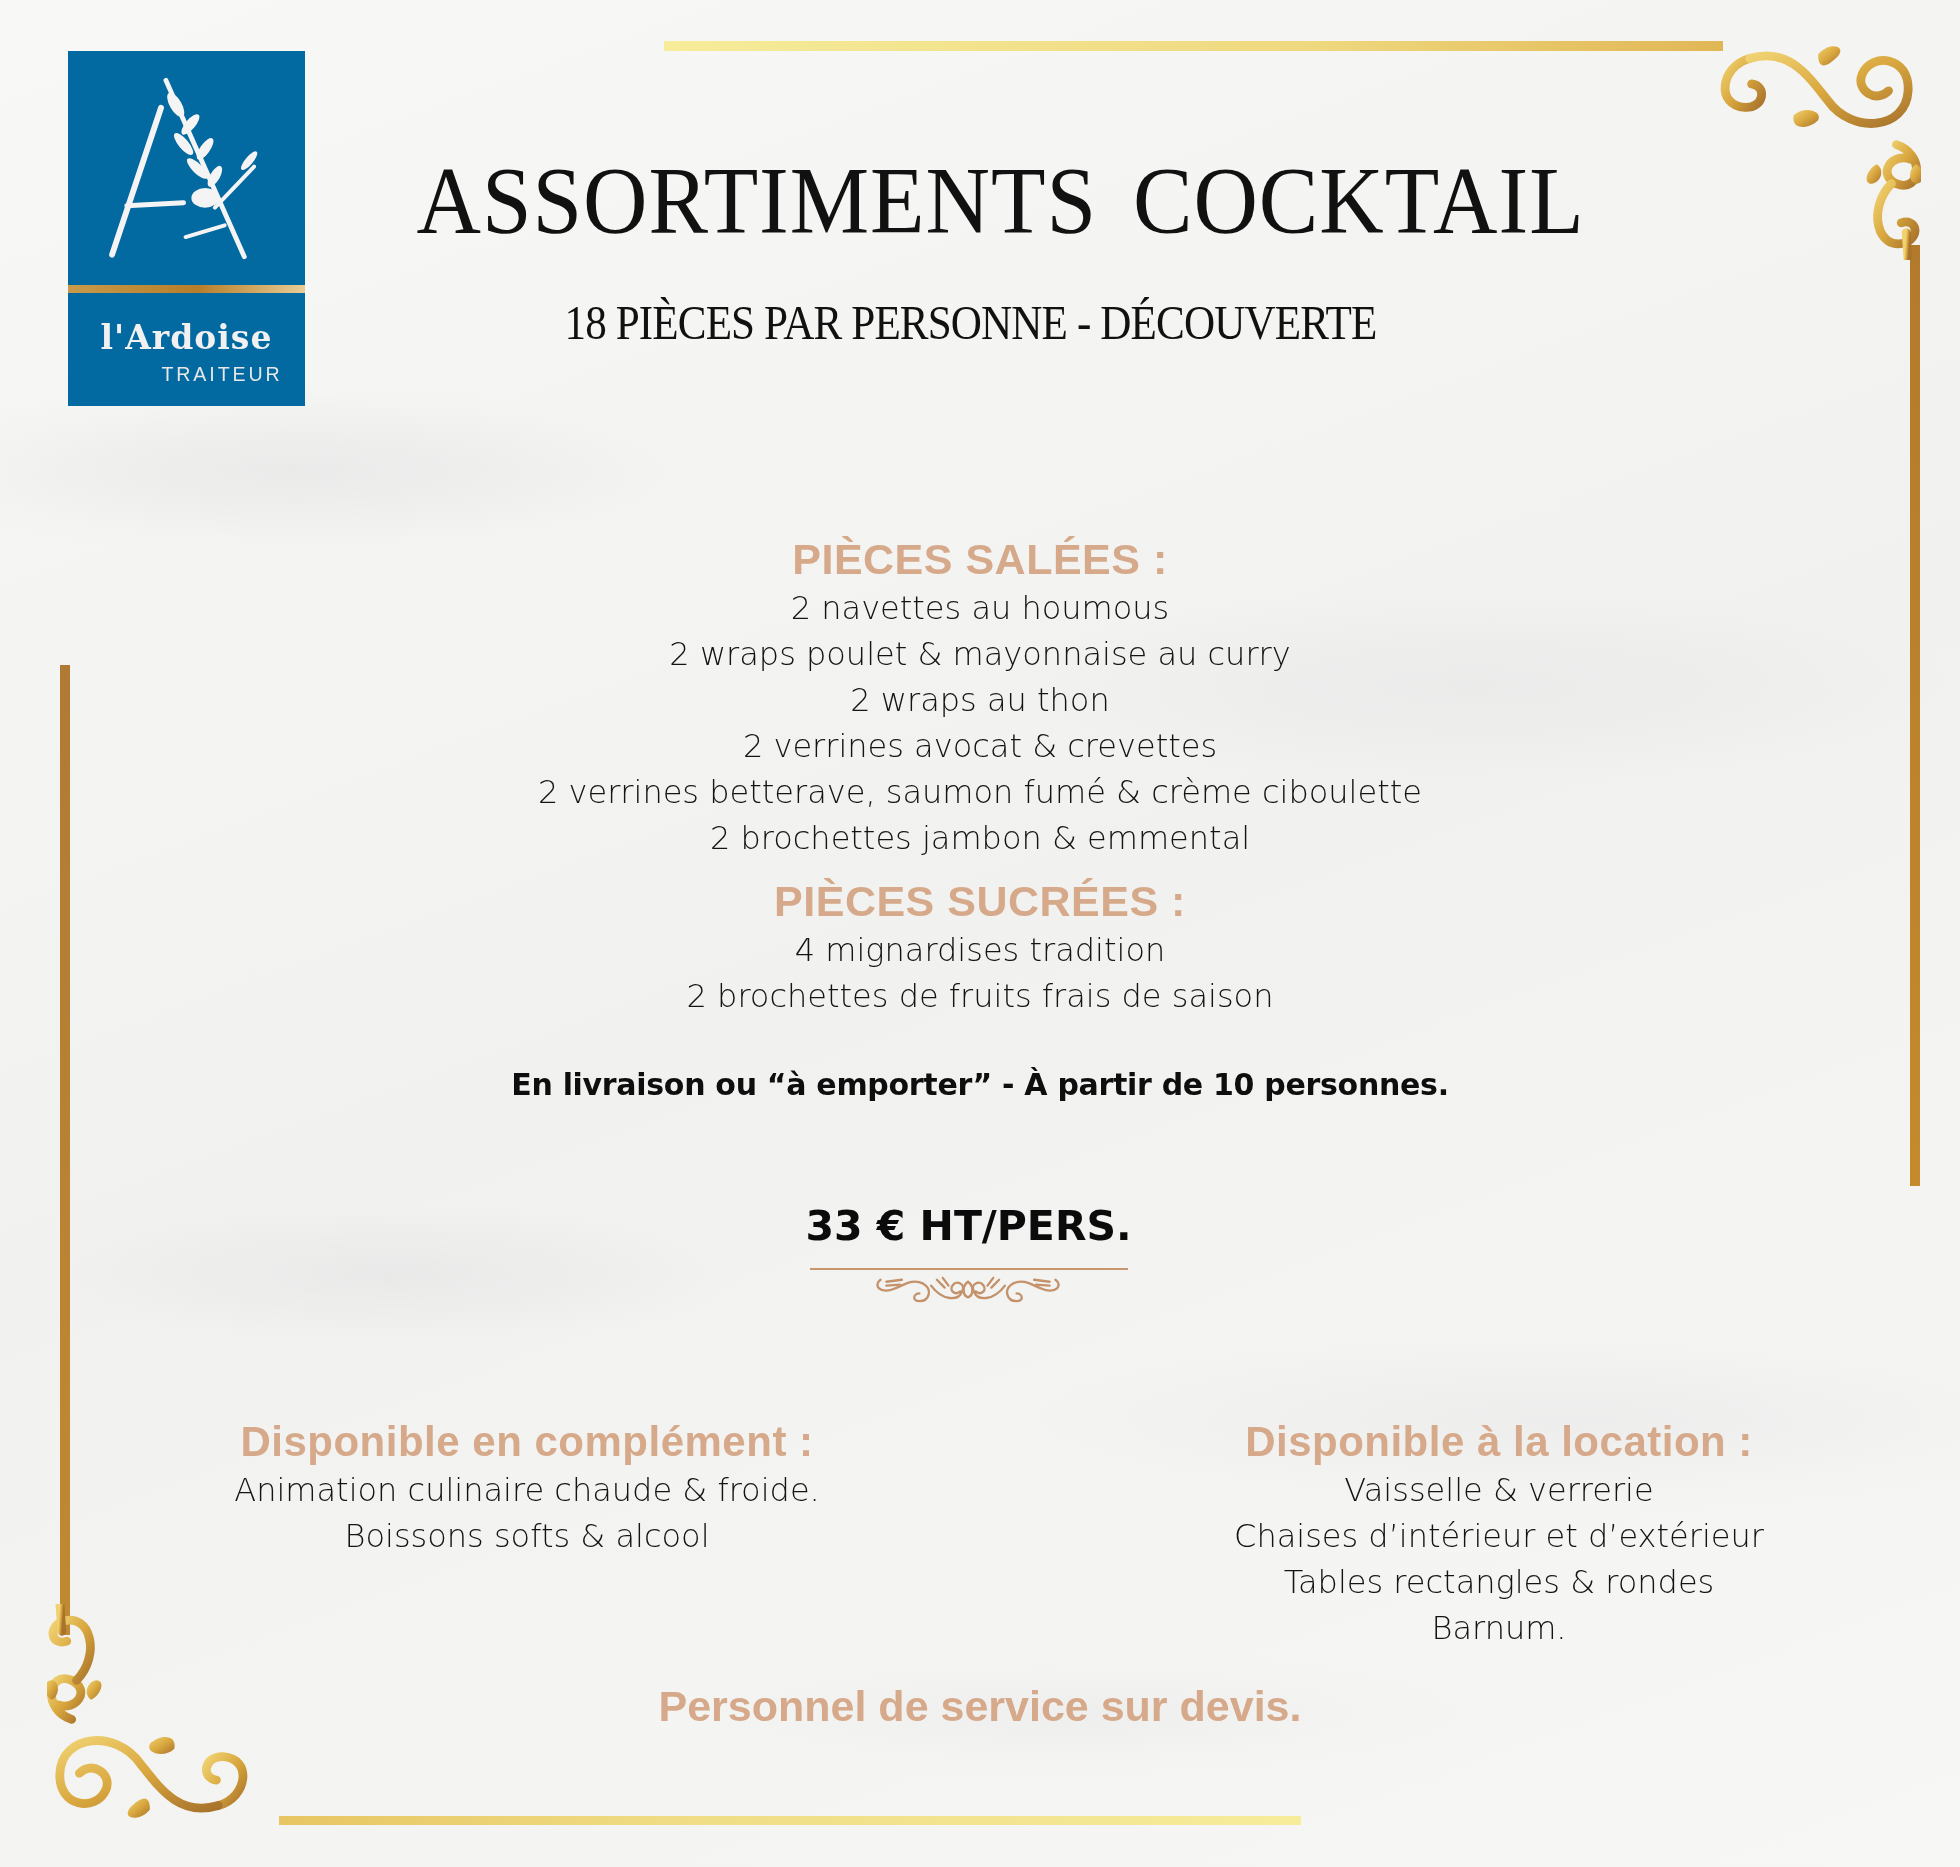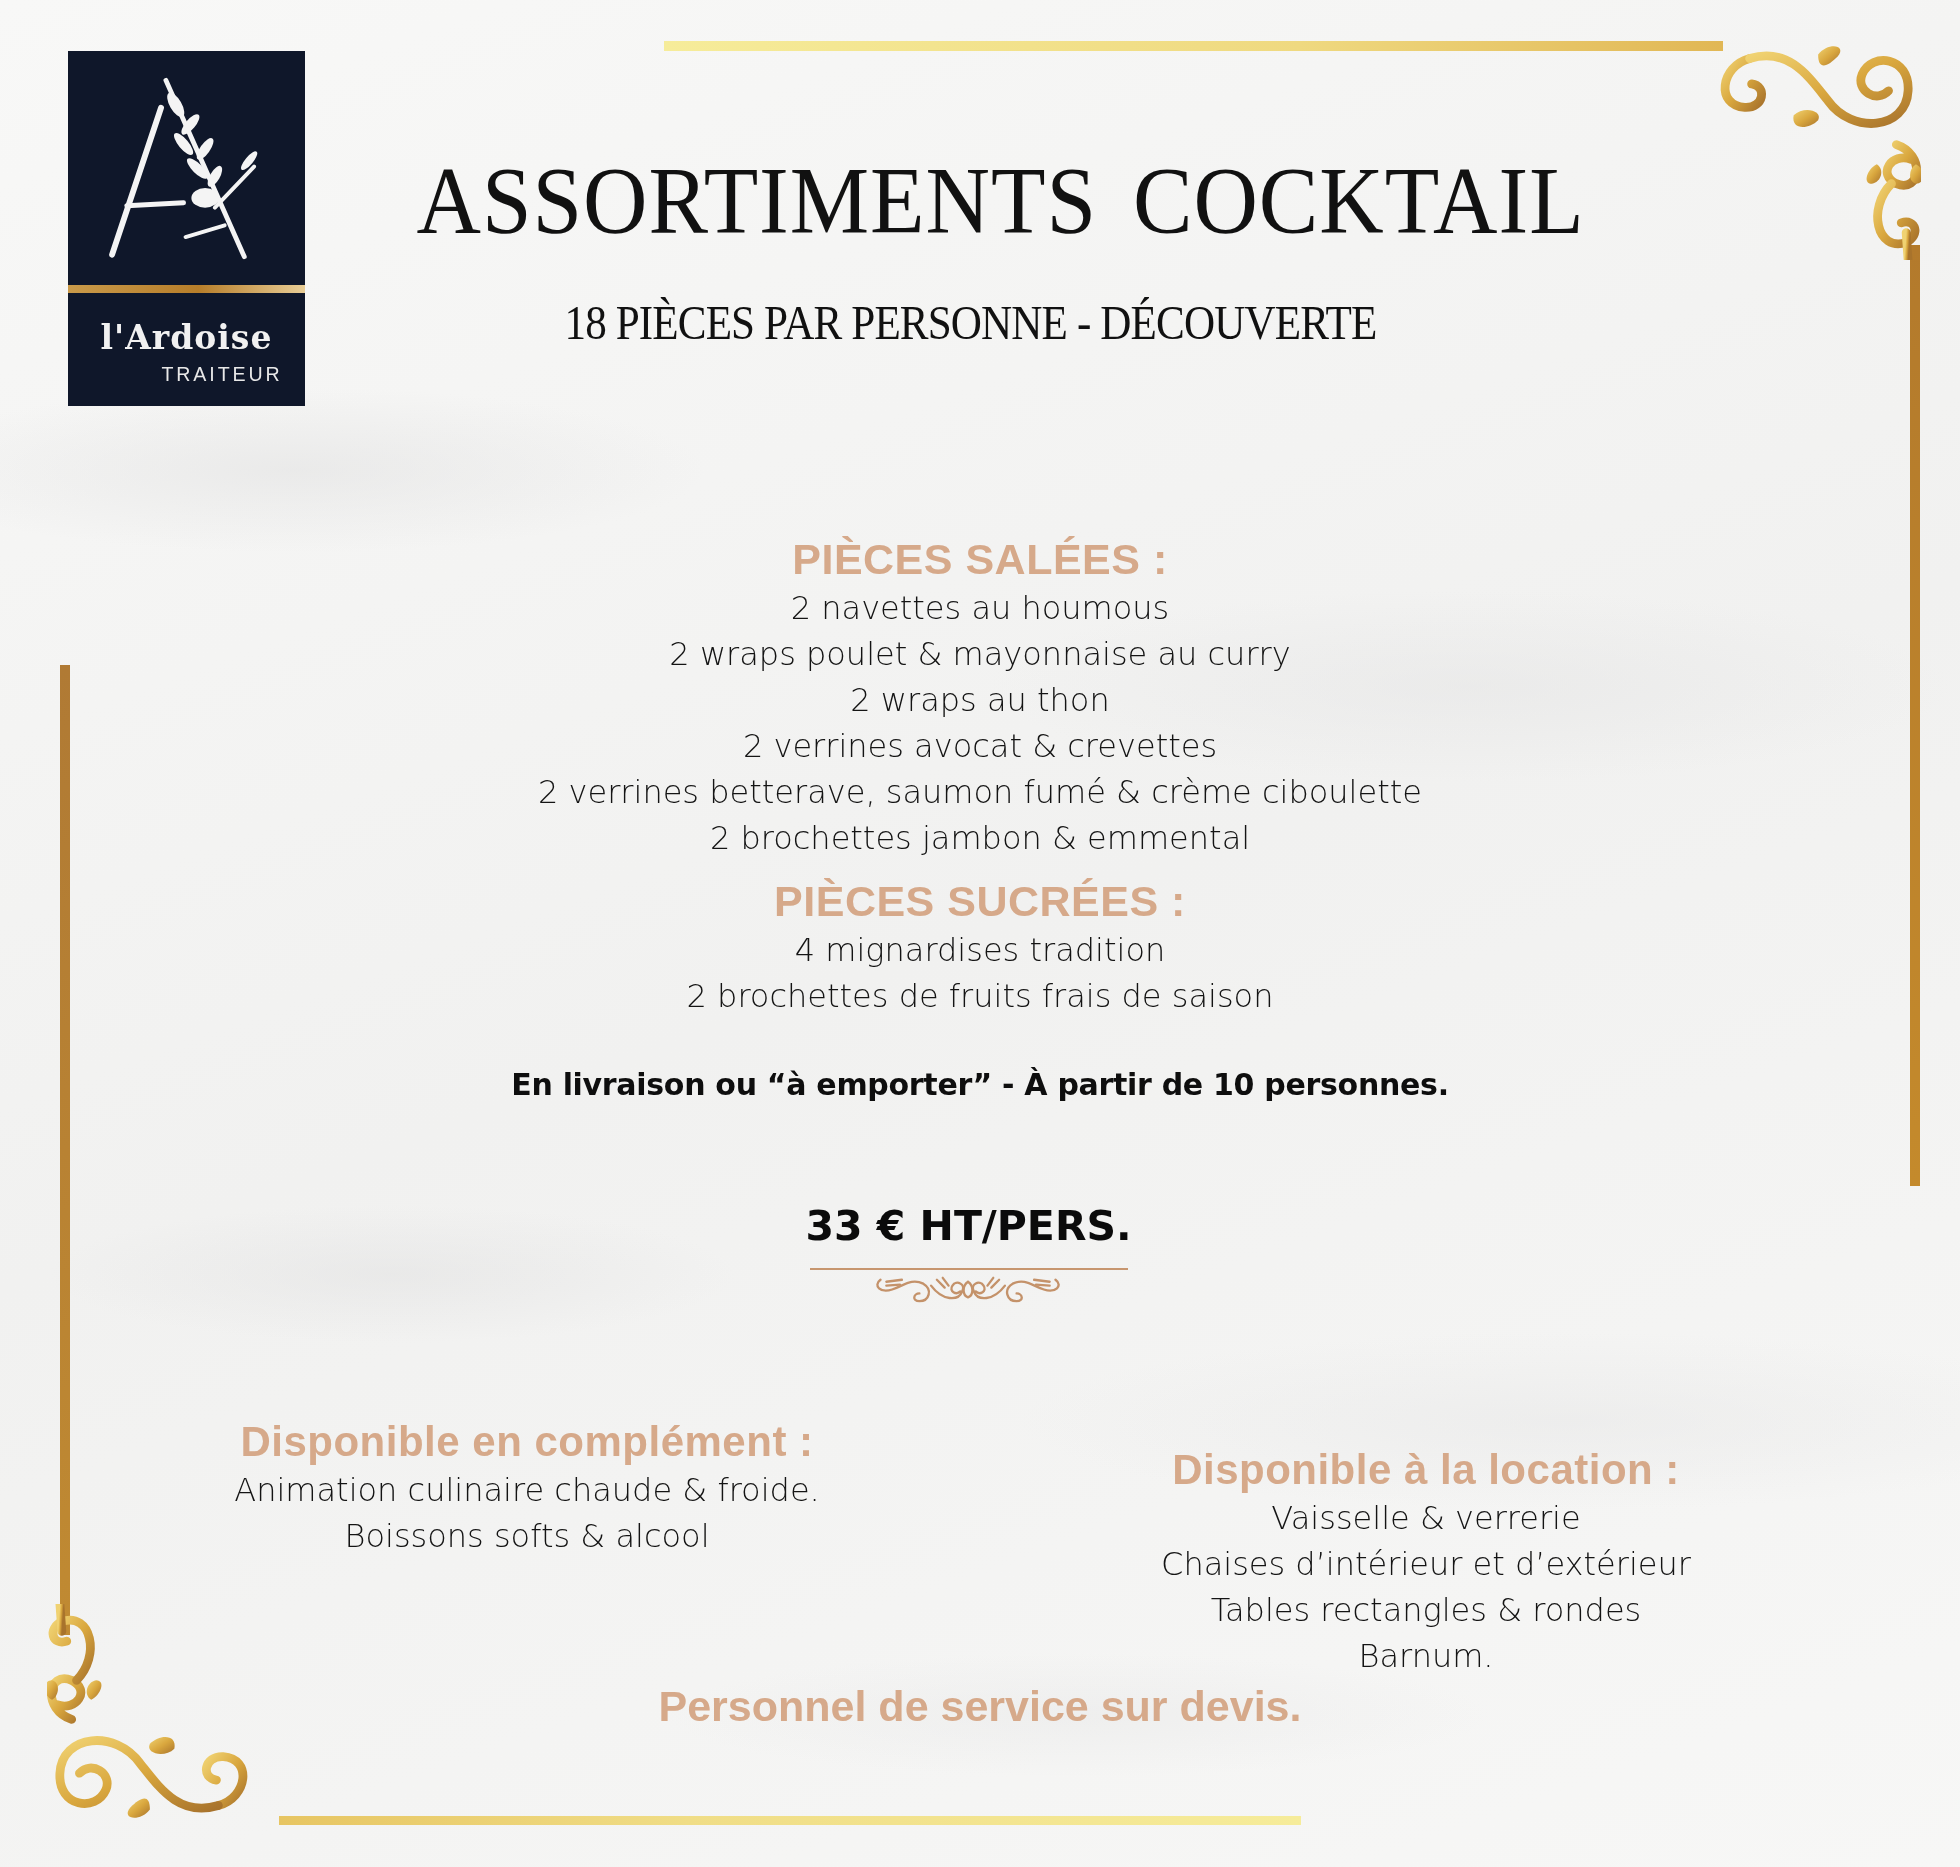--- a/index.html
+++ b/index.html
@@ -14,21 +14,21 @@
       radial-gradient(ellipse 588px 88px at 1078px 1715px, rgba(232,232,232,0.5), transparent 70%),
       linear-gradient(160deg, #f8f8f7 0%, #f1f1f0 50%, #f7f7f6 100%);
     font-family: "DejaVu Sans", sans-serif;
     color: #111;
   }
   .abs { position: absolute; }
 
   
   .logo {
     left: 68px; top: 51px; width: 237px; height: 355px;
-    background: #0f172a;
+    background: #0369a1;
   }
   .logo .mark { position: absolute; left: 0; top: 0; width: 237px; height: 235px; }
   .logo .gold-band {
     position: absolute; left: 0; top: 234px; width: 237px; height: 7.8px;
     background: linear-gradient(90deg, #c99a4a 0%, #b77e2a 55%, #e8cd96 100%);
   }
   .logo .wordmark {
     position: absolute; left: 0; top: 267px; width: 237px; text-align: center;
     font-family: "DejaVu Serif", serif; font-weight: bold; font-size: 33px;
     color: #f1f1f1; letter-spacing: 1px;
@@ -226,21 +226,21 @@
     <path d="M130 8 L122 16 M124 6 L118 14"></path>
   </g>
 </svg>
 
 <div class="abs col" style="left:184px; top:1416px;">
   <div class="heading">Disponible en complément :</div>
   <div class="item">Animation culinaire chaude &amp; froide.</div>
   <div class="item">Boissons softs &amp; alcool</div>
 </div>
 
-<div class="abs col" style="left:1083px; top:1416px;margin-top:28px;">
+<div class="abs col" style="left:1156px; top:1416px;">
   <div class="heading">Disponible à la location :</div>
   <div class="item">Vaisselle &amp; verrerie</div>
   <div class="item">Chaises d’intérieur et d’extérieur</div>
   <div class="item">Tables rectangles &amp; rondes</div>
   <div class="item">Barnum.</div>
 </div>
 
 <div class="abs footer-note">Personnel de service sur devis.</div>
 
 

